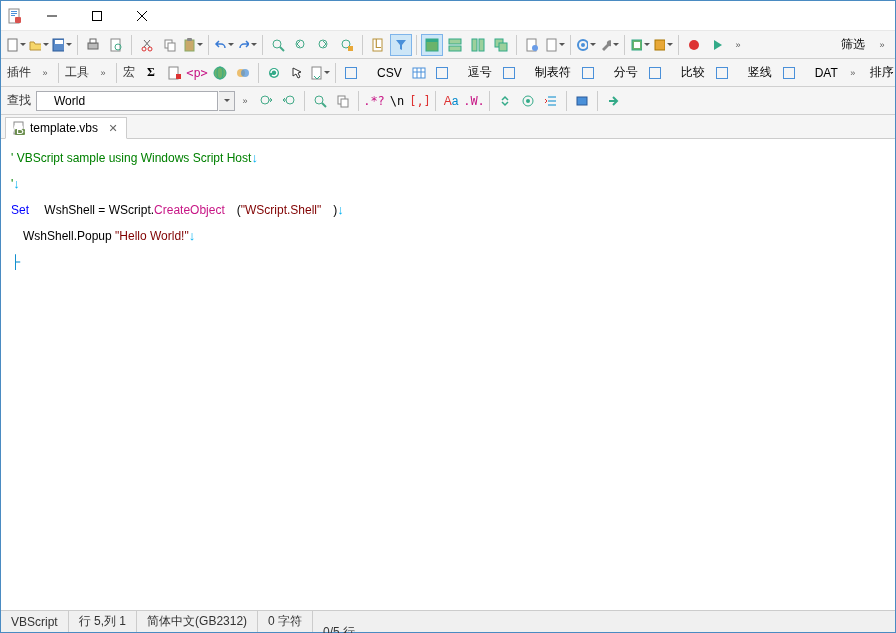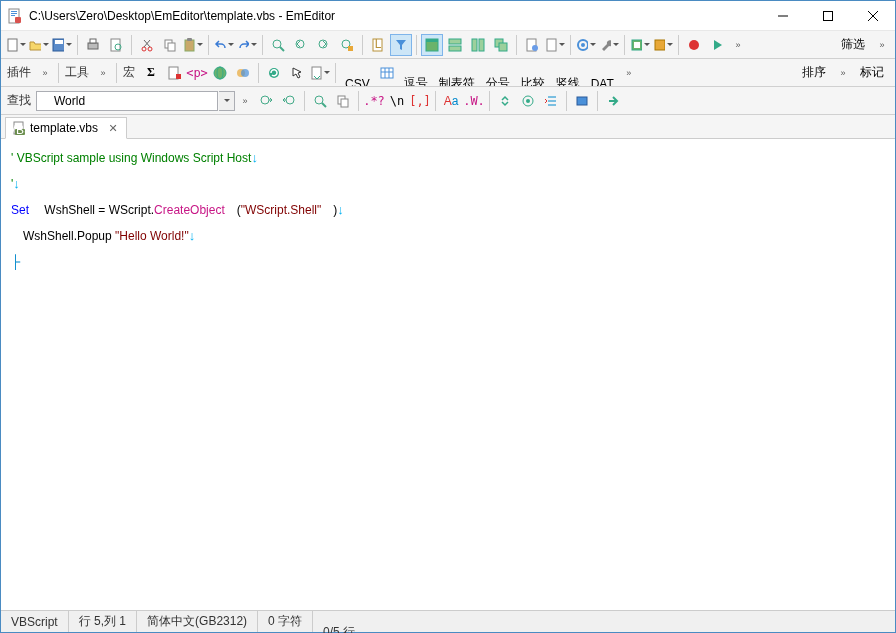--- a/index.html
+++ b/index.html
@@ -7,21 +7,21 @@
 .window { width: 896px; height: 633px; border: 1px solid #4a8bc2; display: flex; flex-direction: column; background: #fff; }
 .titlebar { height: 30px; background: #fff; display: flex; align-items: center; padding-left: 6px; border-bottom: 1px solid #e8e8e8; }
 .titlebar .icon { width: 16px; height: 16px; margin-right: 6px; }
 .titlebar .title { flex: 1; color: #000; font-size: 12px; }
 .titlebar .winbtn { width: 45px; height: 29px; display: flex; align-items: center; justify-content: center; color: #000; }
 .menubar { height: 24px; display: flex; align-items: center; padding: 0 6px; gap: 2px; background: #f5f5f5; border-bottom: 1px solid #e0e0e0; }
 .menubar .mi { padding: 3px 8px; cursor: default; }
 .toolbar-row { height: 28px; display: flex; align-items: center; padding: 0 4px; background: #f5f5f5; border-bottom: 1px solid #d0d0d0; gap: 1px; overflow: hidden; white-space: nowrap; }
 .toolbar-row .tb { width: 22px; height: 22px; display: inline-flex; align-items: center; justify-content: center; border: 1px solid transparent; cursor: default; flex-shrink: 0; position: relative; }
 .toolbar-row .tb.active { background: #cde6f7; border-color: #7eb4ea; }
-.toolbar-row .tb.wide { width: auto; padding: 0 4px; font-size: 11px; gap: 20px; flex-direction: column; }
+.toolbar-row .tb.wide { width: auto; padding: 0 4px; font-size: 11px; gap: 20px; }
 .toolbar-row .tb.dd::after { content: ""; border-left: 3px solid transparent; border-right: 3px solid transparent; border-top: 3px solid #555; margin-left: 2px; }
 .toolbar-row .sep { width: 1px; height: 20px; background: #ccc; margin: 0 3px; flex-shrink: 0; }
 .toolbar-row .lbl { padding: 0 4px 0 2px; color: #333; flex-shrink: 0; }
 .toolbar-row .rarrow { width: 14px; height: 22px; display: inline-flex; align-items: center; justify-content: center; color: #555; font-size: 9px; flex-shrink: 0; margin: 0 2px; }
 .toolbar-row input.findbox { height: 20px; width: 182px; border: 1px solid #abadb3; padding: 0 17px; font-size: 12px; flex-shrink: 0; }
 .toolbar-row .dropbtn { width: 16px; height: 20px; border: 1px solid #abadb3; border-left: none; display: flex; align-items: center; justify-content: center; background: #f0f0f0; flex-shrink: 0; }
 .toolbar-row .dropbtn::after { content: ""; border-left: 3px solid transparent; border-right: 3px solid transparent; border-top: 3px solid #555; }
 .right-group { margin-left: auto; display: flex; align-items: center; gap: 1px; }
 .right-group .rbtn { padding: 2px 6px; border: 1px solid transparent; flex-shrink: 0; }
 .tabstrip { height: 24px; display: flex; align-items: flex-end; background: #f5f5f5; padding: 0 4px; border-bottom: 1px solid #ccc; }
@@ -50,21 +50,20 @@
   <div class="titlebar">
     <span class="icon">
       <svg width="16" height="16" viewBox="0 0 16 16">
           <rect x="2" y="1" width="10" height="14" fill="#fff" stroke="#888"></rect>
           <rect x="4" y="3" width="6" height="1" fill="#4a90d9"></rect>
           <rect x="4" y="5" width="6" height="1" fill="#4a90d9"></rect>
           <rect x="4" y="7" width="4" height="1" fill="#4a90d9"></rect>
           <rect x="8" y="9" width="6" height="6" fill="#d9534f" rx="1"></rect>
         </svg>
     </span>
-    <span class="title">C:\Users\Zero\Desktop\EmEditor\template.vbs - EmEditor</span>
     <div class="winbtn">
         <svg width="10" height="10">
           <line x1="0" y1="5" x2="10" y2="5" stroke="#000"></line>
         </svg>
       </div>
     <div class="winbtn">
         <svg width="10" height="10">
           <rect x="0.5" y="0.5" width="9" height="9" fill="none" stroke="#000"></rect>
         </svg>
       </div>

